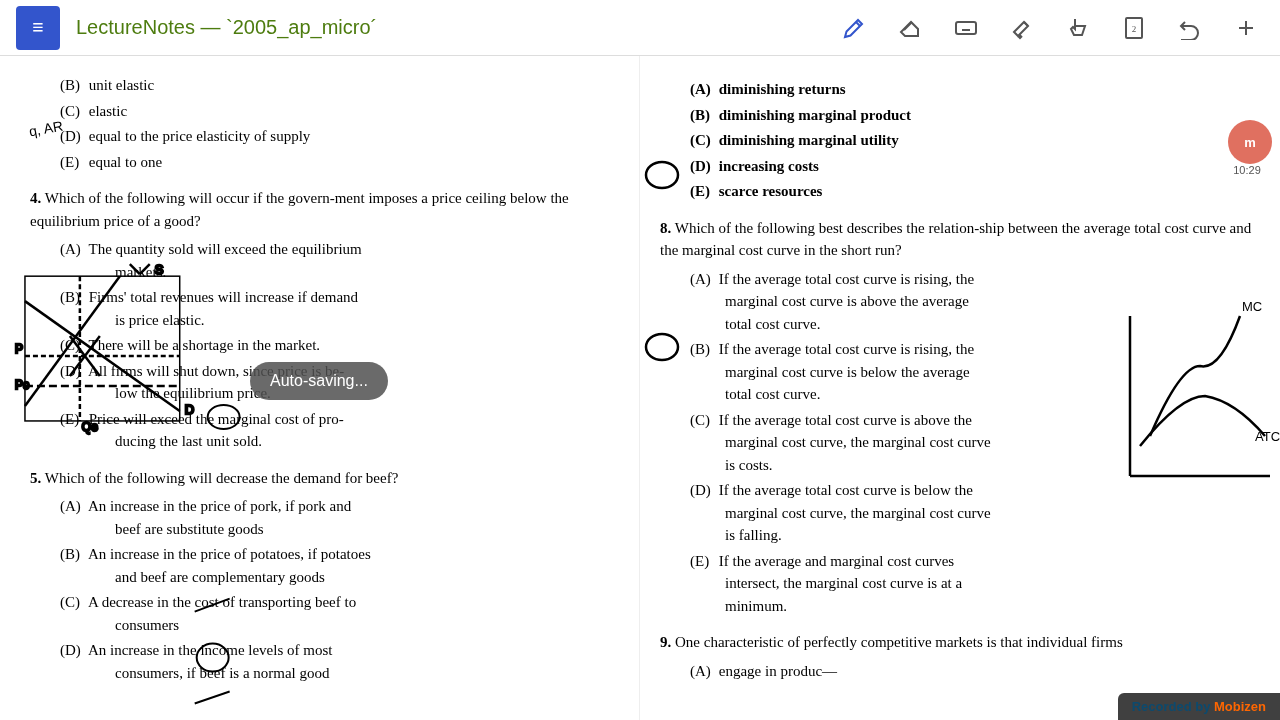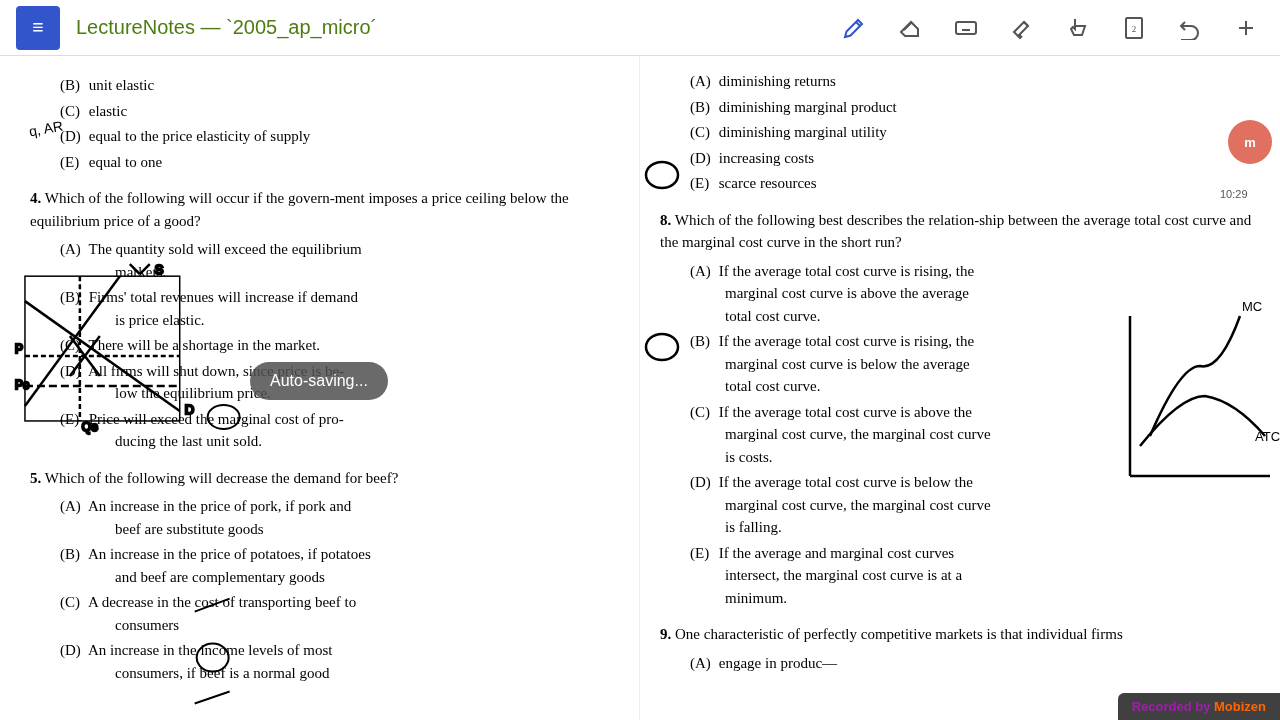--- a/index.html
+++ b/index.html
@@ -152,40 +152,39 @@
       z-index: 50;
     }
     .avatar-time {
       position: absolute;
       top: 108px;
       right: 6px;
       font-family: Arial, sans-serif;
       font-size: 11px;
       color: #555;
       z-index: 50;
-      text-align: left;
+      text-align: center;
       width: 54px;
-      margin-top: 24px;
     }
 
     
     .recorded-banner {
       position: absolute;
       bottom: 0;
       right: 0;
       background: rgba(30,30,30,0.85);
       color: #ccc;
       font-family: Arial, sans-serif;
       font-size: 13px;
       padding: 6px 14px;
       z-index: 50;
       border-radius: 6px 0 0 0;
     }
     .recorded-banner span {
-      color: #a21caf;
+      color: #0c4a6e;
       font-weight: bold;
     }
   </style>
 </head>
 <body>
 
 <div class="title-bar">
   <div class="app-icon">
     <span>≡</span>
   </div>
@@ -392,21 +391,21 @@
 
         <path d="M510,380 Q540,310 560,310 Q580,315 600,260"></path>
 
         <path d="M500,390 Q540,340 565,340 Q595,345 625,380"></path>
 
         <text x="602" y="255" font-family="Arial" font-size="13" fill="#000" stroke="none">MC</text>
         <text x="615" y="385" font-family="Arial" font-size="13" fill="#000" stroke="none">ATC</text>
       </g>
     </svg>
 
-    <div class="section" style="margin-top:4px;">
+    <div class="section" style="margin-top:12px;font-weight:bold;">
       <div class="option">
         <span class="option-label">(A)</span>
         <span>diminishing returns</span>
       </div>
       <div class="option">
         <span class="option-label">(B)</span>
         <span>diminishing marginal product</span>
       </div>
       <div class="option">
         <span class="option-label">(C)</span>

